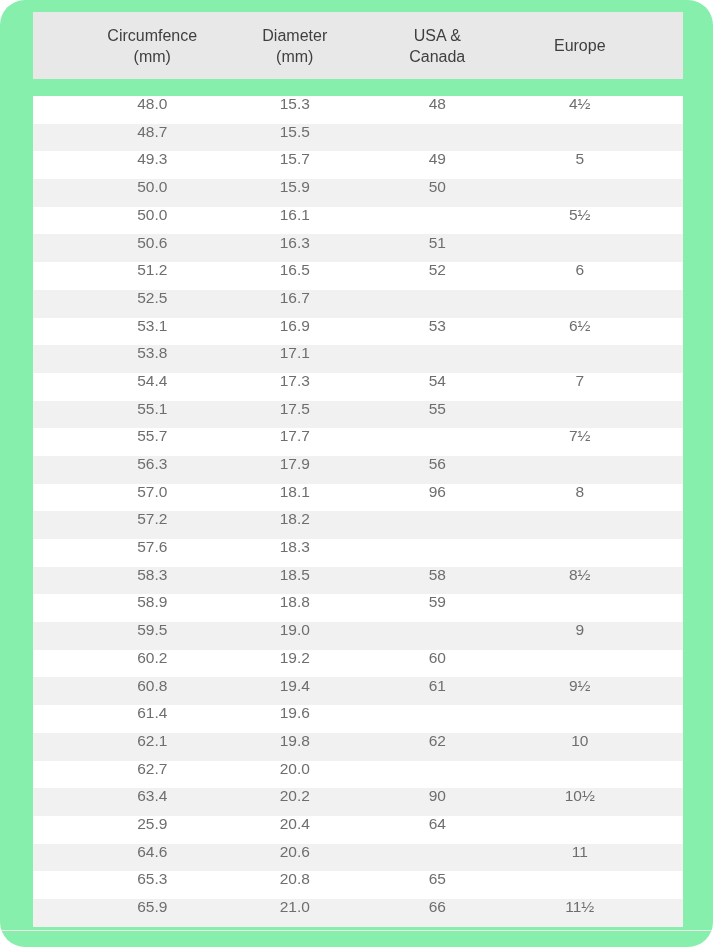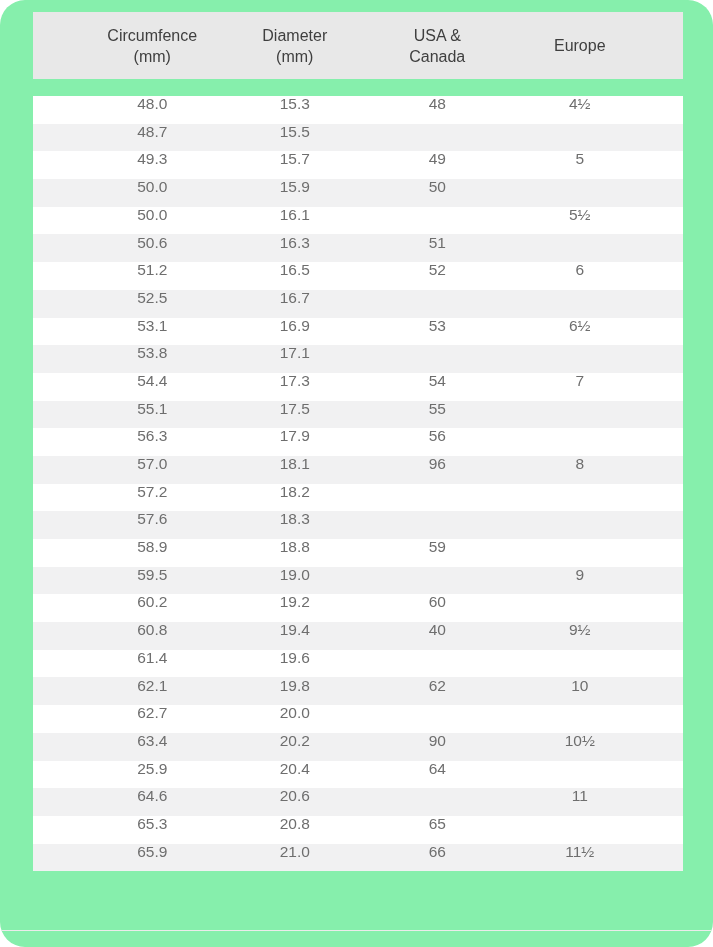--- a/index.html
+++ b/index.html
@@ -159,20 +159,26 @@
           <div class="td">54</div>
           <div class="td">7</div>
         </div>
         <div class="tr">
           <div class="td">55.1</div>
           <div class="td">17.5</div>
           <div class="td">55</div>
           <div class="td"></div>
         </div>
         <div class="tr">
+          <div class="td">55.7</div>
+          <div class="td">17.7</div>
+          <div class="td"></div>
+          <div class="td">7½</div>
+        </div>
+        <div class="tr">
           <div class="td">56.3</div>
           <div class="td">17.9</div>
           <div class="td">56</div>
           <div class="td"></div>
         </div>
         <div class="tr">
           <div class="td">57.0</div>
           <div class="td">18.1</div>
           <div class="td">96</div>
           <div class="td">8</div>
@@ -183,41 +189,47 @@
           <div class="td"></div>
           <div class="td"></div>
         </div>
         <div class="tr">
           <div class="td">57.6</div>
           <div class="td">18.3</div>
           <div class="td"></div>
           <div class="td"></div>
         </div>
         <div class="tr">
+          <div class="td">58.3</div>
+          <div class="td">18.5</div>
+          <div class="td">58</div>
+          <div class="td">8½</div>
+        </div>
+        <div class="tr">
           <div class="td">58.9</div>
           <div class="td">18.8</div>
           <div class="td">59</div>
           <div class="td"></div>
         </div>
         <div class="tr">
           <div class="td">59.5</div>
           <div class="td">19.0</div>
           <div class="td"></div>
           <div class="td">9</div>
         </div>
         <div class="tr">
           <div class="td">60.2</div>
           <div class="td">19.2</div>
           <div class="td">60</div>
           <div class="td"></div>
         </div>
         <div class="tr">
           <div class="td">60.8</div>
           <div class="td">19.4</div>
-          <div class="td">40</div>
+          <div class="td">61</div>
           <div class="td">9½</div>
         </div>
         <div class="tr">
           <div class="td">61.4</div>
           <div class="td">19.6</div>
           <div class="td"></div>
           <div class="td"></div>
         </div>
         <div class="tr">
           <div class="td">62.1</div>

